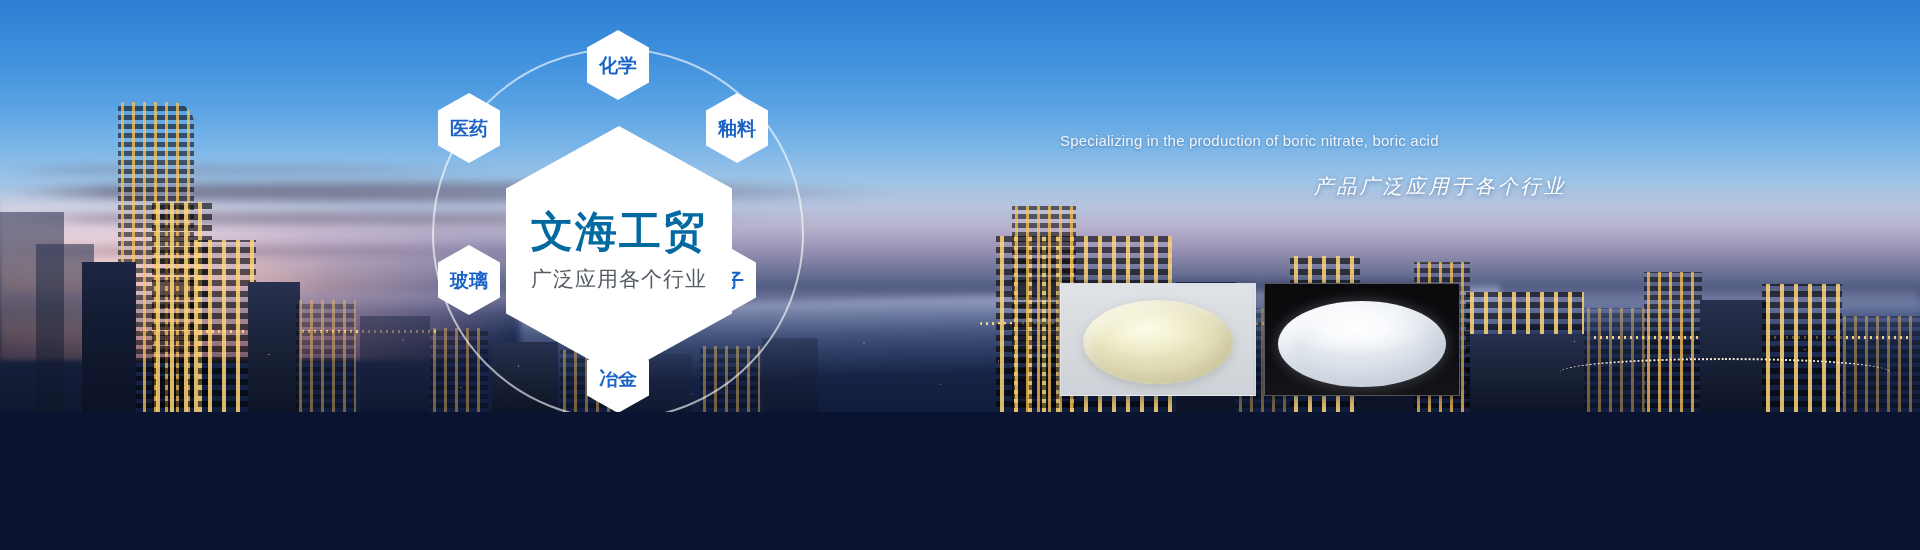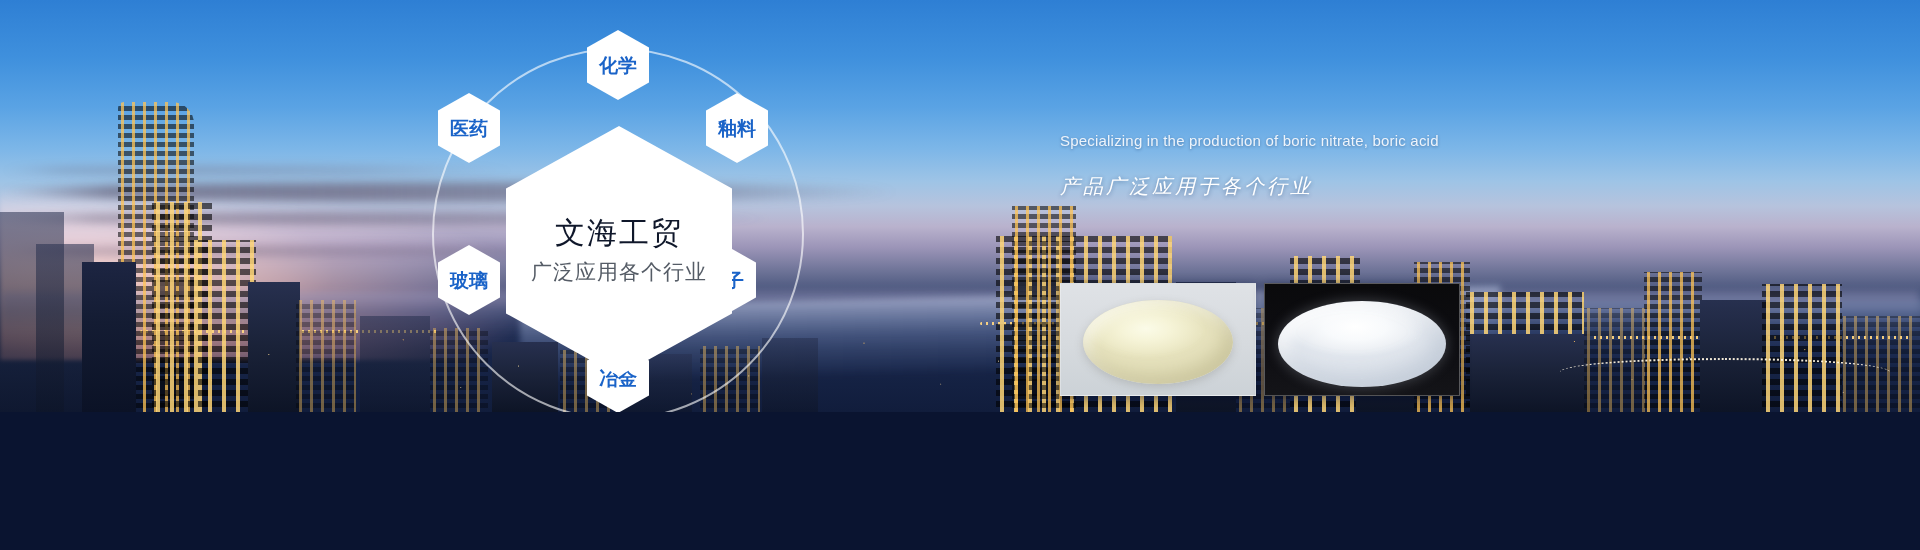--- a/index.html
+++ b/index.html
@@ -150,21 +150,21 @@
     letter-spacing:0px; line-height:1; white-space:nowrap;
   }
   .hex-center {
     position:absolute; left:74px; top:78px; width:226px; height:250px;
     background:#ffffff;
     clip-path:polygon(50% 0%, 100% 25%, 100% 75%, 50% 100%, 0% 75%, 0% 25%);
     display:flex; flex-direction:column; align-items:center; justify-content:center;
     box-shadow:0 3px 16px rgba(10,30,70,.26);
   }
   .center-title {
-    font-size:30px; font-weight:normal; color:#0f172a; letter-spacing:2px;
+    font-size:42px; font-weight:bold; color:#0369a1; letter-spacing:2px;
     line-height:1.1; white-space:nowrap;
   }
   .center-sub {
     margin-top:9px; font-size:21px; color:#555c66; letter-spacing:1px; white-space:nowrap;
   }
   
   .h-top   { left:155px; top:-18px; }
   .h-ur    { left:274px; top:45px; }
   .h-lr    { left:262px; top:197px; }
   .h-bot   { left:155px; top:295px;text-align:center; }
@@ -177,21 +177,21 @@
     font-size:36px; font-weight:bold; color:#ffffff; letter-spacing:3px;
     line-height:1.18; text-shadow:0 1px 4px rgba(10,40,90,.45); white-space:nowrap;
   }
   .title-en {
     margin-top:11px; font-size:15px; color:#eef4fb; letter-spacing:.2px;
     line-height:1.3; text-shadow:0 1px 3px rgba(10,40,90,.4); white-space:nowrap;
   }
   .title-slogan {
     margin-top:22px; font-size:20px; color:#ffffff; font-style:italic;
     letter-spacing:3px; font-family:"Liberation Serif","DejaVu Serif",serif;
-    text-shadow:0 1px 4px rgba(10,40,90,.45); white-space:nowrap;
+    text-shadow:0 1px 4px rgba(10,40,90,.45); white-space:nowrap;text-align:center;
   }
 
   
   .photos { position:absolute; left:1060px; top:283px; display:flex; gap:8px; }
   .photo {
     width:196px; height:113px; position:relative; overflow:hidden;
     border:1px solid rgba(255,255,255,.30);
     box-shadow:0 2px 10px rgba(0,10,40,.45);
   }
   

